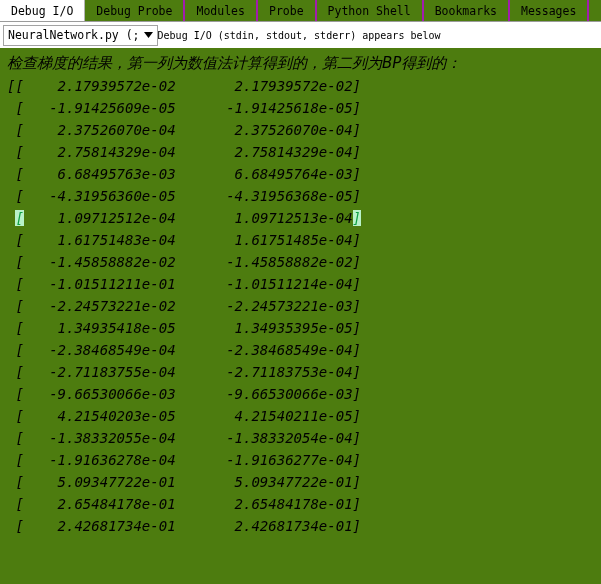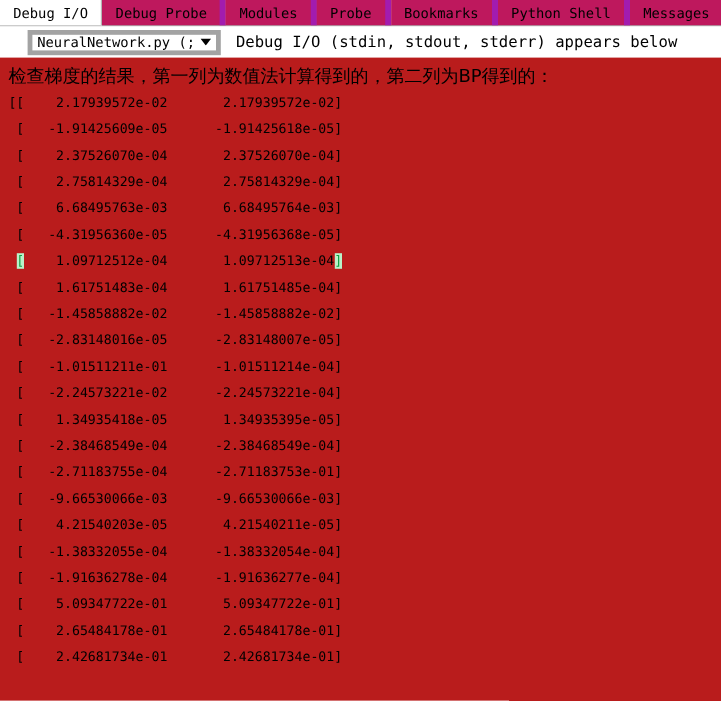--- a/index.html
+++ b/index.html
@@ -27,22 +27,22 @@
     white-space: nowrap;
   }
   .tab {
     display: flex;
     align-items: center;
     justify-content: center;
     padding: 0 11px;
     font-family: "DejaVu Sans Mono", "Liberation Mono", monospace;
     font-size: 11.5px;
     color: #000000;
-    background: #be185d;
-    border-right: 5px solid #a21caf;
+    background: #4d7c0f;
+    border-right: 2px solid #a21caf;
     box-sizing: border-box;
     height: 22px;
     line-height: 22px;
     cursor: default;
     flex: 0 0 auto;
   }
   .tab.active {
     background: #ffffff;
     border-bottom: 1px solid #ffffff;
     margin-bottom: -1px;
@@ -56,75 +56,74 @@
     height: 26px;
     background: #ffffff;
     padding-left: 3px;
     box-sizing: border-box;
   }
   .filedrop {
     display: flex;
     align-items: center;
     height: 21px;
     min-width: 122px;
-    border: 4px solid #a3a3a3;
+    border: 1px solid #a3a3a3;
     background: #ffffff;
     box-sizing: border-box;
     padding: 0 2px 0 4px;
     cursor: default;
     overflow: hidden;
-    margin-left: 20px;
   }
   .filedrop .fname {
     font-family: "DejaVu Sans Mono", "Liberation Mono", monospace;
     font-size: 11.5px;
     color: #000000;
     white-space: nowrap;
     overflow: hidden;
     flex: 1 1 auto;
   }
   .filedrop .caret {
     margin-left: 3px;
     flex: 0 0 auto;
     width: 12px;
     text-align: center;
     line-height: 1;
   }
   .caret svg { display: block; margin: 0 auto; }
   .toolbar-note {
-    margin-left: 13px;
-    font-family: "DejaVu Sans Mono", "Liberation Mono", monospace;
-    font-size: 13px;
+    font-family: "DejaVu Sans Mono", "Liberation Mono", monospace;
+    font-size: 10px;
     color: #000000;
     white-space: nowrap;
   }
 
   
   .console {
     position: relative;
-    background: #b91c1c;
+    background: #4d7c0f;
     padding: 4px 0 0 0;
     height: 536px;
     box-sizing: border-box;
     overflow: hidden;
+    font-style: italic;
   }
   .cn-line {
     font-family: "DejaVu Sans", "Liberation Sans", sans-serif;
     font-size: 15px;
     line-height: 22px;
     color: #000000;
     padding-left: 7px;
     white-space: nowrap;
   }
   .rows {
     margin-top: 1px;
   }
   .row {
     font-family: "DejaVu Sans Mono", "Liberation Mono", monospace;
-    font-size: 11px;
+    font-size: 14px;
     line-height: 22px;
     height: 22px;
     color: #000000;
     white-space: pre;
     padding-left: 7px;
     letter-spacing: 0px;
   }
   .row .hl {
     background: #b9f2c9;
     color: #11a044;
@@ -140,24 +139,24 @@
     <div class="tab">
       <span>Debug Probe</span>
     </div>
     <div class="tab">
       <span>Modules</span>
     </div>
     <div class="tab">
       <span>Probe</span>
     </div>
     <div class="tab">
+      <span>Python Shell</span>
+    </div>
+    <div class="tab">
       <span>Bookmarks</span>
-    </div>
-    <div class="tab">
-      <span>Python Shell</span>
     </div>
     <div class="tab">
       <span>Messages</span>
     </div>
     <div class="tab">
       <span>OS Comman</span>
     </div>
   </div>
 
 <div class="toolbar">
@@ -177,26 +176,25 @@
   <div class="rows" id="rows">
       <div class="row">[[    2.17939572e-02       2.17939572e-02]</div>
       <div class="row"> [   -1.91425609e-05      -1.91425618e-05]</div>
       <div class="row"> [    2.37526070e-04       2.37526070e-04]</div>
       <div class="row"> [    2.75814329e-04       2.75814329e-04]</div>
       <div class="row"> [    6.68495763e-03       6.68495764e-03]</div>
       <div class="row"> [   -4.31956360e-05      -4.31956368e-05]</div>
       <div class="row"> <span class="hl">[</span>    1.09712512e-04       1.09712513e-04<span class="hl">]</span></div>
       <div class="row"> [    1.61751483e-04       1.61751485e-04]</div>
       <div class="row"> [   -1.45858882e-02      -1.45858882e-02]</div>
-      <div class="row"> [   -2.83148016e-05      -2.83148007e-05]</div>
       <div class="row"> [   -1.01511211e-01      -1.01511214e-04]</div>
-      <div class="row"> [   -2.24573221e-02      -2.24573221e-04]</div>
+      <div class="row"> [   -2.24573221e-02      -2.24573221e-03]</div>
       <div class="row"> [    1.34935418e-05       1.34935395e-05]</div>
       <div class="row"> [   -2.38468549e-04      -2.38468549e-04]</div>
-      <div class="row"> [   -2.71183755e-04      -2.71183753e-01]</div>
+      <div class="row"> [   -2.71183755e-04      -2.71183753e-04]</div>
       <div class="row"> [   -9.66530066e-03      -9.66530066e-03]</div>
       <div class="row"> [    4.21540203e-05       4.21540211e-05]</div>
       <div class="row"> [   -1.38332055e-04      -1.38332054e-04]</div>
       <div class="row"> [   -1.91636278e-04      -1.91636277e-04]</div>
       <div class="row"> [    5.09347722e-01       5.09347722e-01]</div>
       <div class="row"> [    2.65484178e-01       2.65484178e-01]</div>
       <div class="row"> [    2.42681734e-01       2.42681734e-01]</div>
     </div>
 </div>
 

